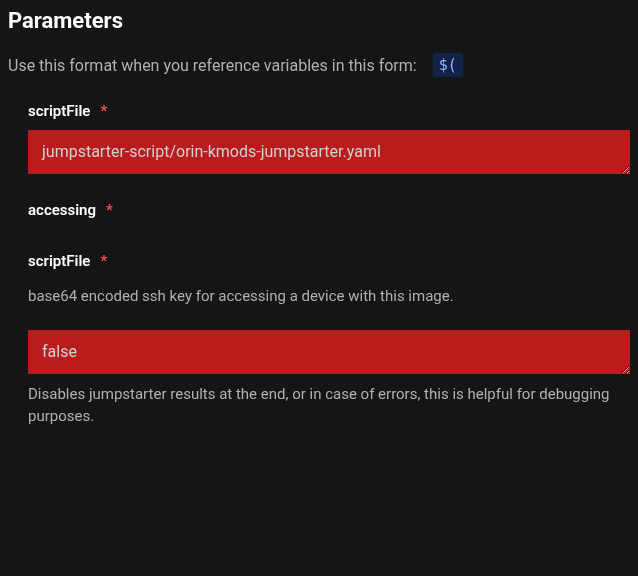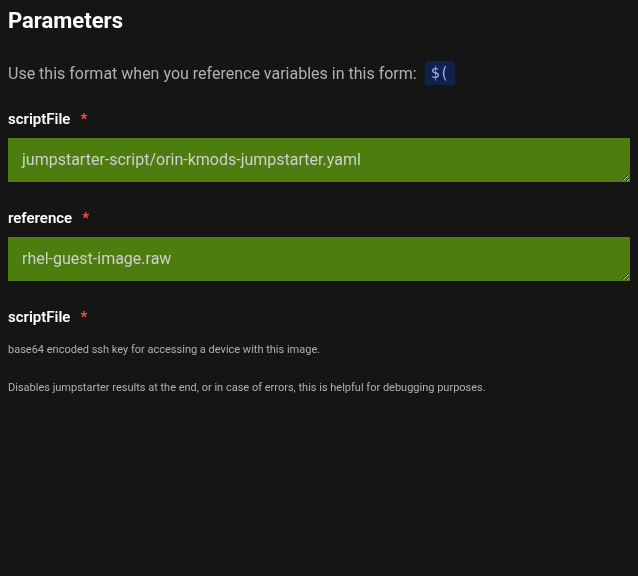--- a/index.html
+++ b/index.html
@@ -13,71 +13,72 @@
       font-family: -apple-system, BlinkMacSystemFont, "Segoe UI", Roboto, Helvetica, Arial, sans-serif;
       width: 638px;
       height: 576px;
       padding: 8px;
       overflow: hidden;
     }
     .section-title {
       font-size: 22px;
       font-weight: 700;
       color: #ffffff;
-      margin-bottom: 28px;
+      margin-bottom: 20px;
     }
     .hint-row {
       display: flex;
       align-items: center;
-      gap: 8px;
+      gap: 16px;
       margin-bottom: 24px;
     }
     .hint-text {
       font-size: 16px;
       color: #b0b0b0;
     }
     .var-badge {
       background-color: #11214a;
       color: #8fb3ff;
       font-family: "Menlo", "Monaco", "Consolas", monospace;
       font-size: 15px;
       padding: 3px 6px;
       border-radius: 2px;
     }
     .form-group {
       margin-bottom: 22px;
+      margin-left: 20px;
     }
     .field-label {
       font-size: 15px;
       font-weight: 600;
       color: #ffffff;
       display: inline-block;
       margin-bottom: 10px;
     }
     .required-mark {
       color: #ff4d4d;
       font-size: 15px;
       font-weight: 700;
       margin-left: 6px;
     }
     .text-input {
       width: 100%;
-      background-color: #4d7c0f;
+      background-color: #b91c1c;
       border: none;
       color: #d0d0d0;
       font-size: 16px;
       font-family: inherit;
       padding: 11px 14px;
       resize: vertical;
       min-height: 44px;
       height: 44px;
       line-height: 1.4;
     }
     .help-text {
-      font-size: 11px;
+      font-size: 15px;
       color: #b0b0b0;
       margin-top: 6px;
       line-height: 1.45;
     }
   </style>
 </head>
 <body>
 
 <h2 class="section-title">Parameters</h2>
 
@@ -89,29 +90,29 @@
 <div class="form-group">
   <div>
     <span class="field-label">scriptFile</span>
     <span class="required-mark">*</span>
   </div>
   <textarea class="text-input" rows="1" style="">jumpstarter-script/orin-kmods-jumpstarter.yaml</textarea>
 </div>
 
 <div class="form-group">
   <div>
-    <span class="field-label">reference</span>
+    <span class="field-label">accessing</span>
     <span class="required-mark">*</span>
   </div>
-  <textarea class="text-input" rows="1" style="">rhel-guest-image.raw</textarea>
 </div>
 
 <div class="form-group">
   <div>
     <span class="field-label">scriptFile</span>
     <span class="required-mark">*</span>
   </div>
   <div class="help-text">base64 encoded ssh key for accessing a device with this image.</div>
 </div>
 
 <div class="form-group">
+  <textarea class="text-input" rows="1" style="">false</textarea>
   <div class="help-text">Disables jumpstarter results at the end, or in case of errors, this is helpful for debugging purposes.</div>
 </div>
 
 </body></html>

